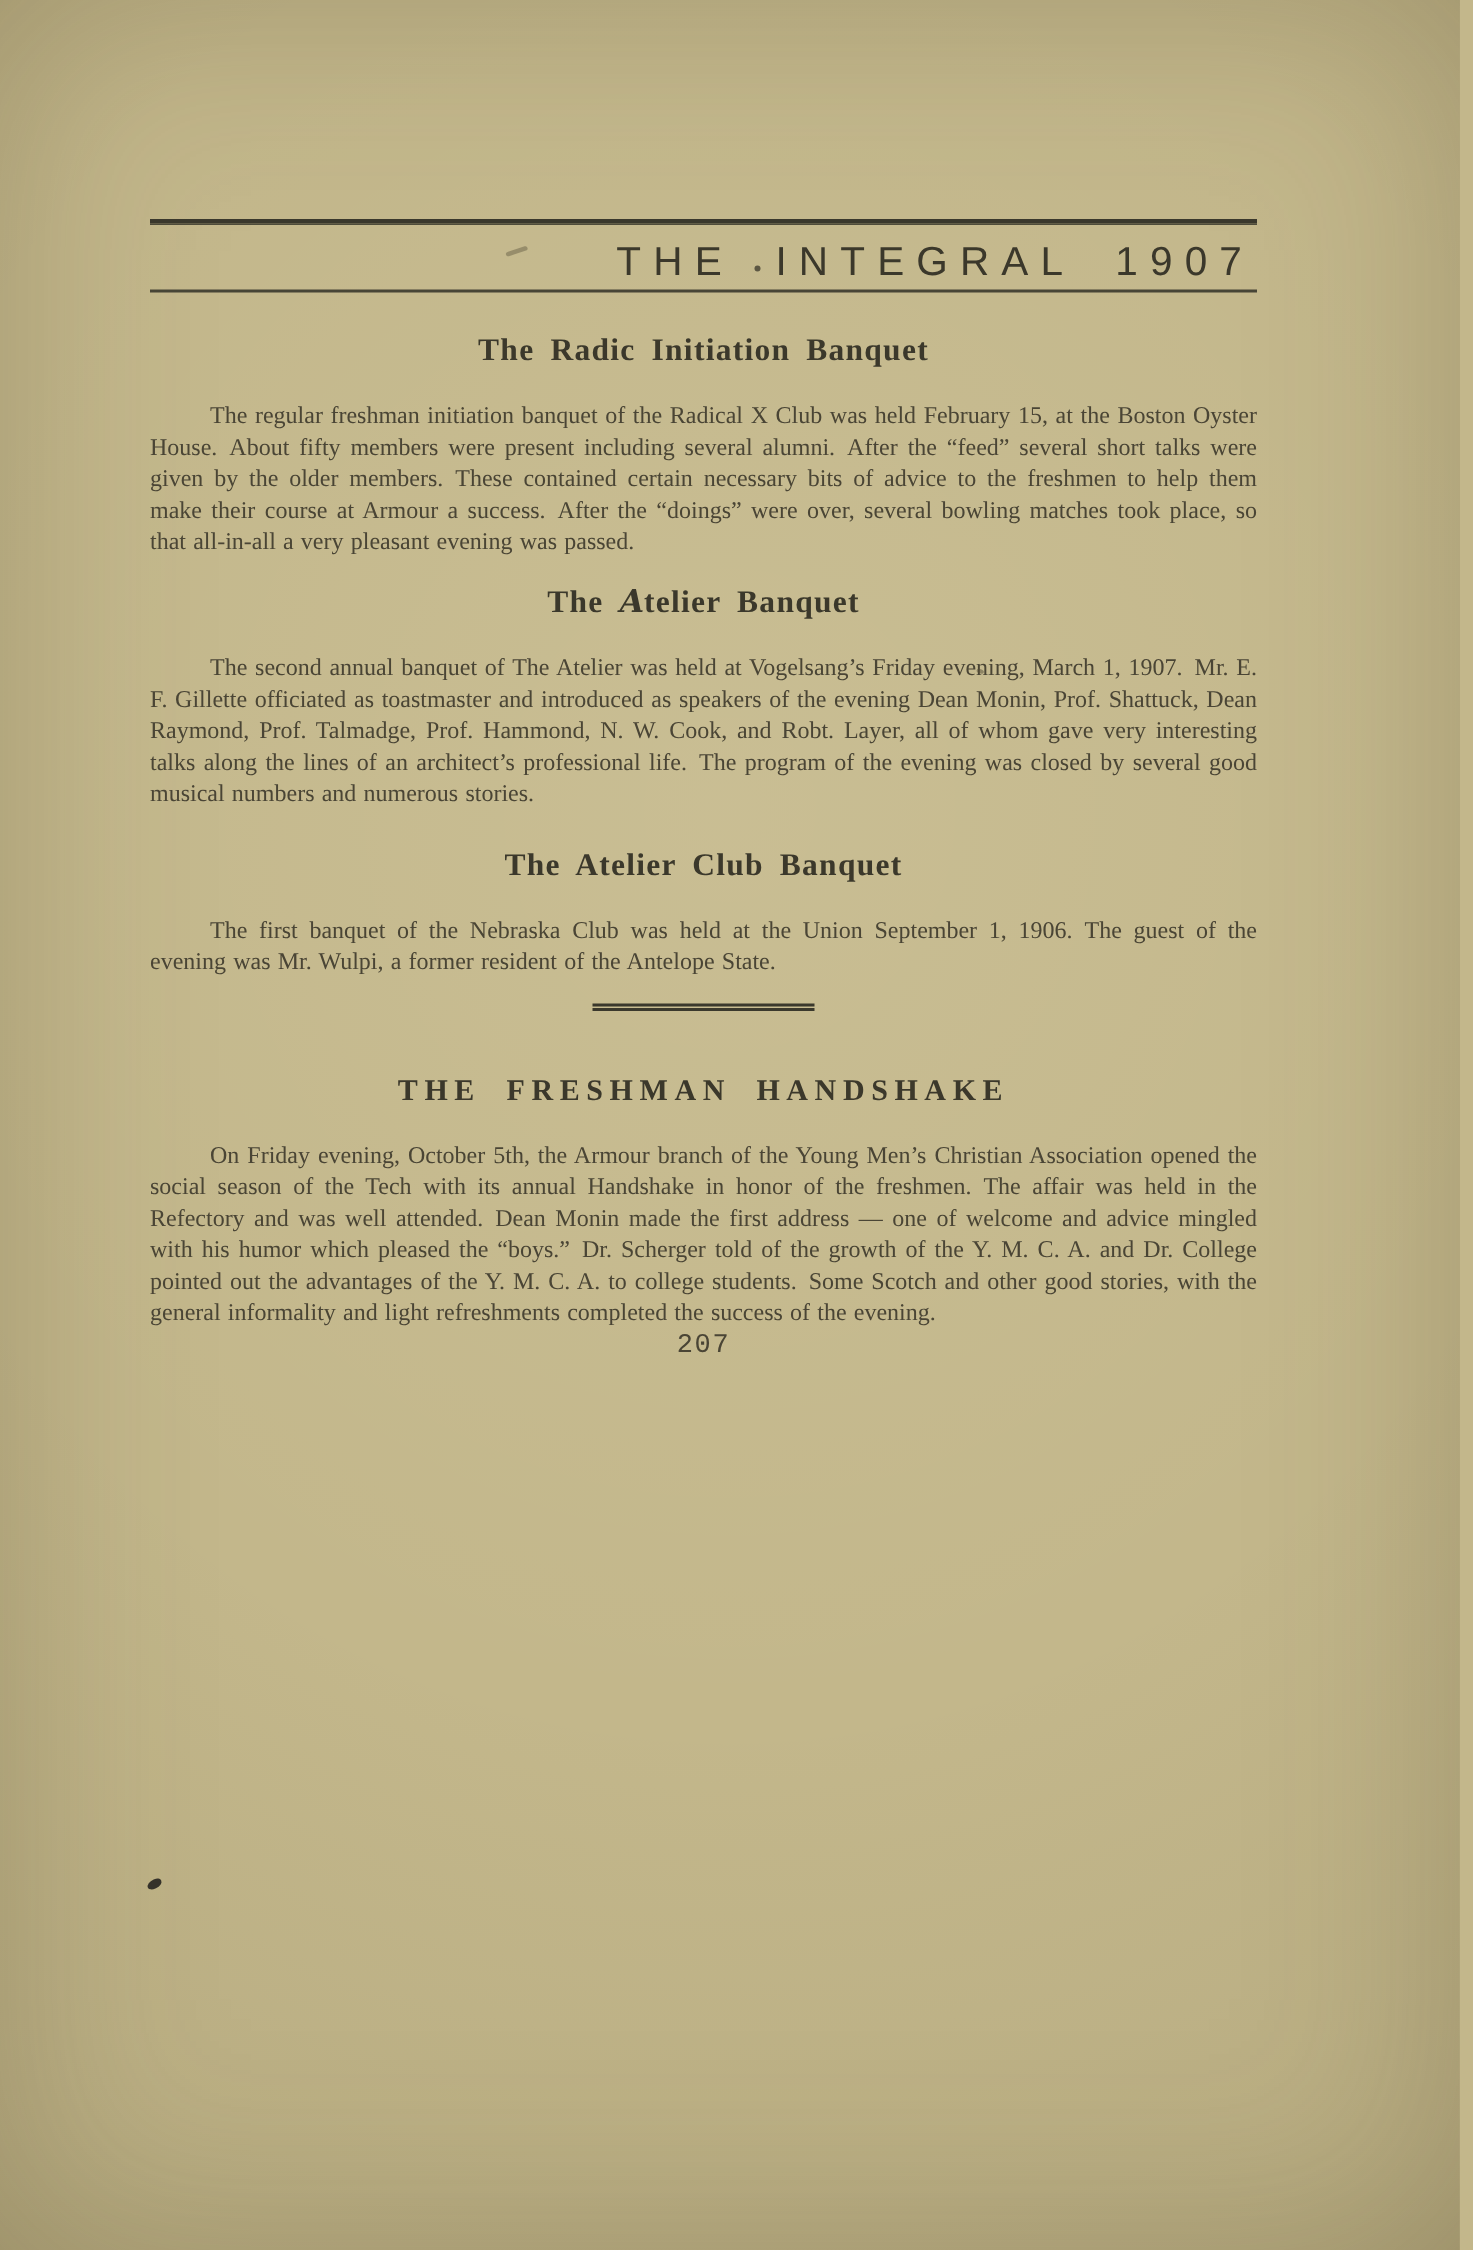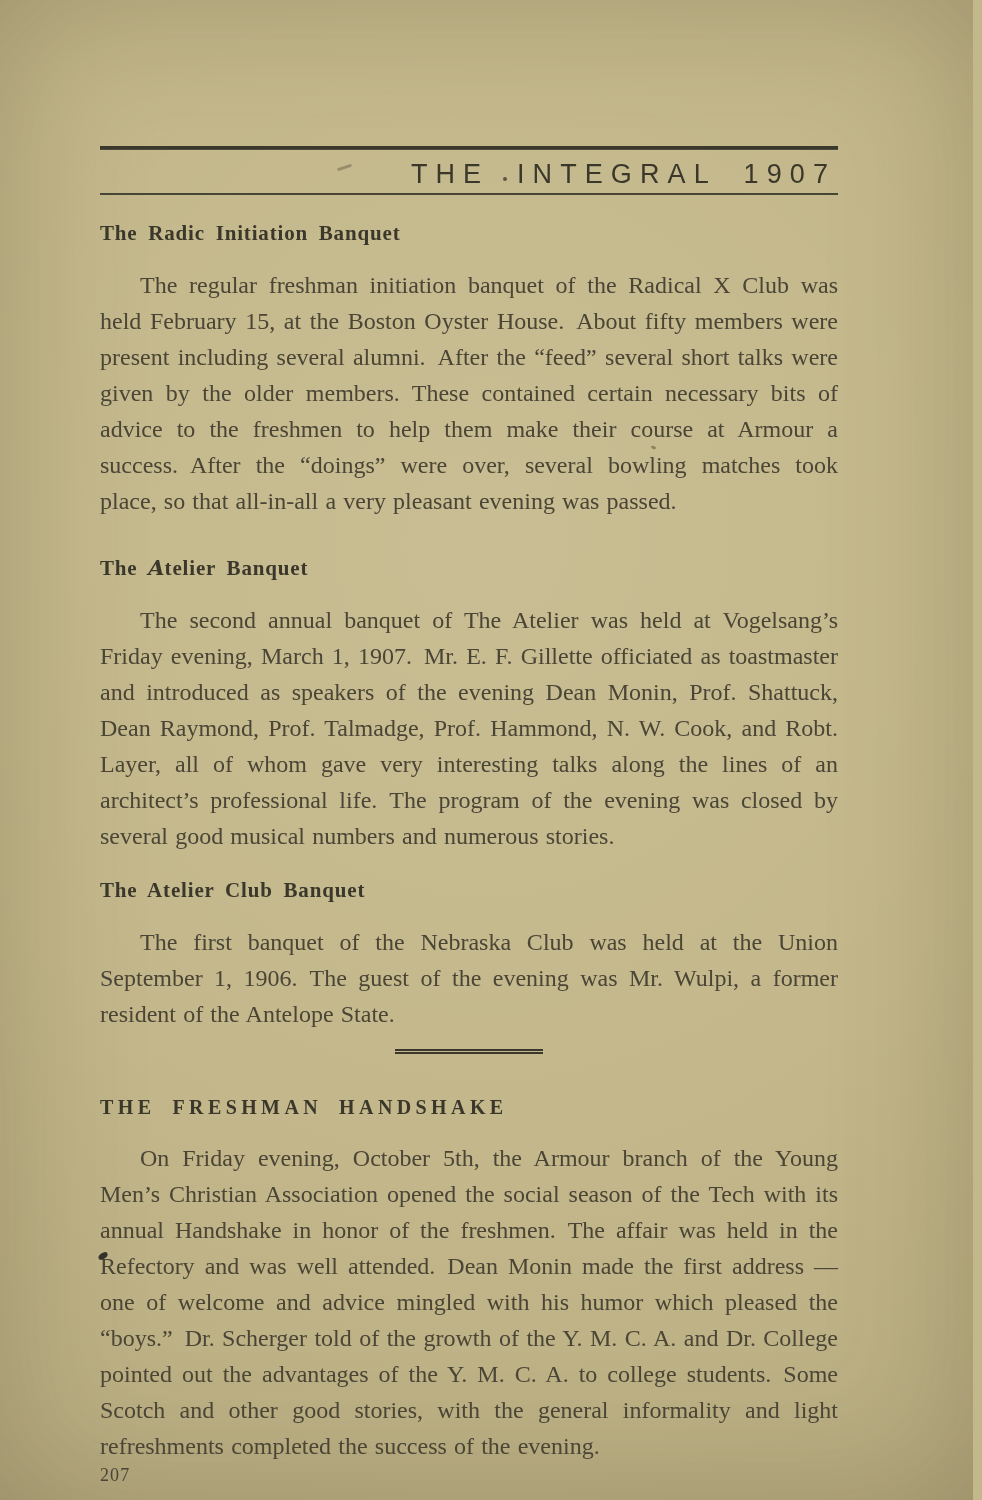--- a/index.html
+++ b/index.html
@@ -51,67 +51,69 @@
     word-spacing: 0.45em;
     color: var(--ink-heading);
     white-space: nowrap;
   }
   .rule-single {
     border-top: 2px solid rgba(58,56,44,0.9);
   }
   
   h2 {
     margin: 0;
+    text-align: center;
     font-size: 21px;
     font-weight: 700;
     letter-spacing: 0.04em;
     word-spacing: 0.22em;
     color: var(--ink-heading);
   }
   .h-radic    { margin-top: 26px; }
-  .h-atelier  { margin-top: 36px; }
+  .h-atelier  { margin-top: 16px; }
   .h-nebraska { margin-top: 24px; }
   .swash-cap {
     font-style: italic;
     font-family: "DejaVu Serif", serif;
     letter-spacing: 0;
   }
   .h-caps {
     margin-top: 42px;
     font-size: 20px;
     letter-spacing: 0.22em;
     word-spacing: 0.38em;
   }
   
   p {
     margin: 0;
-    font-size: 24px;
-    line-height: 36px;
+    font-size: 16px;
+    line-height: 21px;
     text-align: justify;
     text-indent: 40px;
     word-spacing: 0.05em;
     color: var(--ink);
   }
   .p-first { margin-top: 21px; }
   .p-cont  { margin-top: 0; }
   
   .divider {
     width: 148px;
     height: 5px;
     margin: 17px auto 0 auto;
     border-top: 2px solid var(--rule);
     border-bottom: 2px solid var(--rule);
   }
   
   .folio {
     margin-top: 1px;
-    text-align: left;
+    text-align: center;
     font-size: 18px;
     letter-spacing: 0.06em;
     color: var(--ink);
+    font-family: Liberation Mono, monospace;
   }
   
   .speck { position: absolute; pointer-events: none; }
   .speck-dot {
     left: 503px; top: 177px;
     width: 4px; height: 4px; border-radius: 50%;
     background: rgba(56,54,42,0.75);
   }
   .speck-smudge {
     left: 337px; top: 166px;

